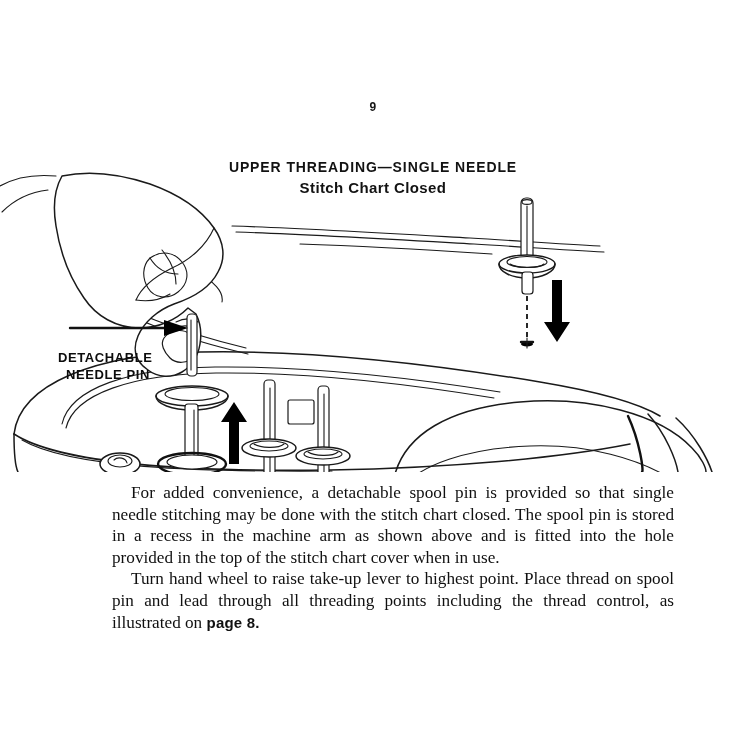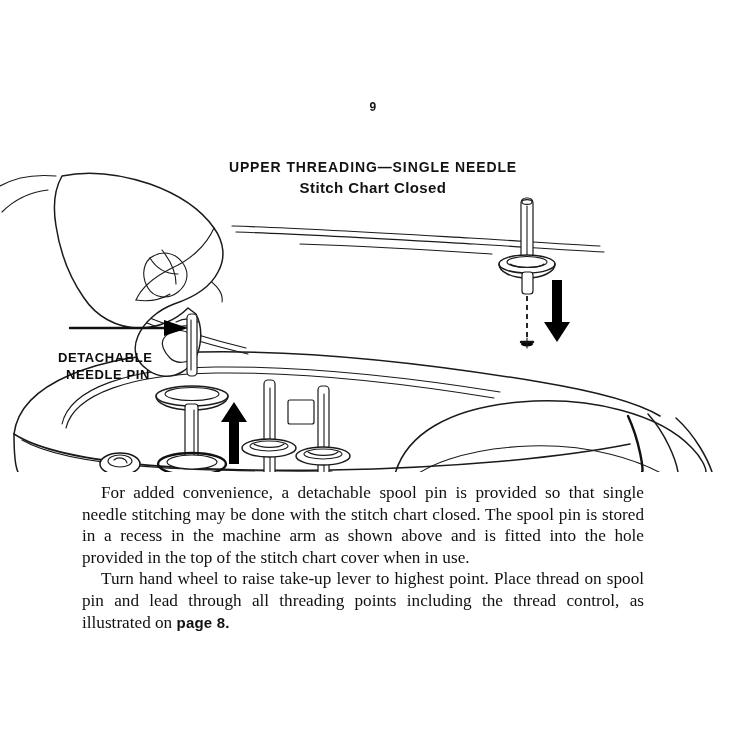--- a/index.html
+++ b/index.html
@@ -86,21 +86,21 @@
     line-height: 17px;
     color: #0c0c0c;
     white-space: nowrap;
     margin-top: 44px;
   }
   .callout .l2 { padding-left: 8px; }
 
   
   .body-copy {
     position: absolute;
-    left: 82px;
+    left: 112px;
     top: 482px;
     width: 562px;
   }
   .para {
     font-family: "Liberation Serif", serif;
     font-size: 17.2px;
     line-height: 21.6px;
     text-align: justify;
     text-indent: 19px;
     color: #101010;

